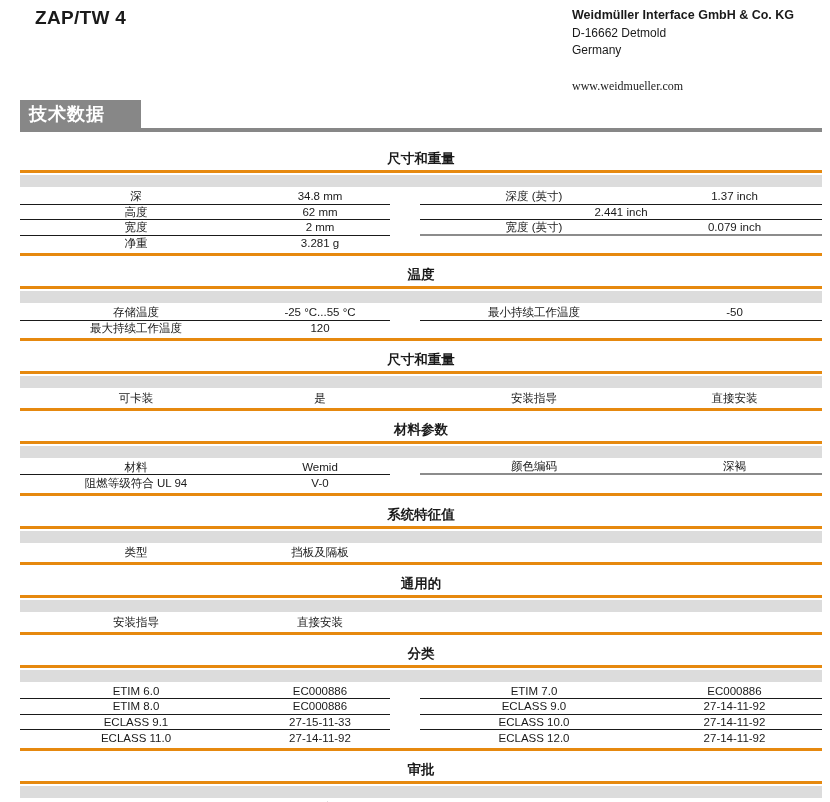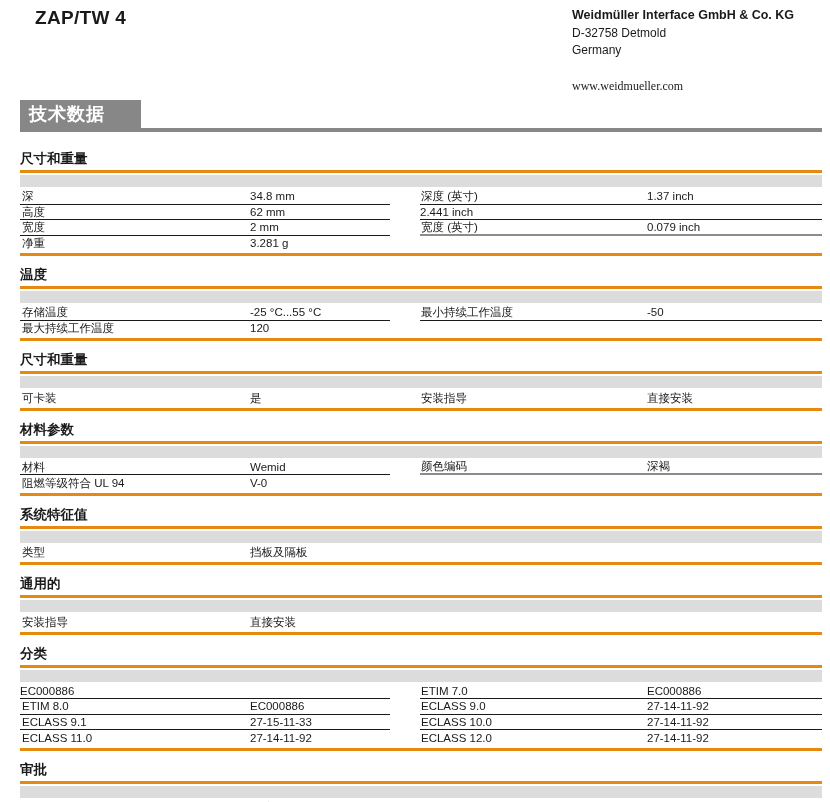--- a/index.html
+++ b/index.html
@@ -20,21 +20,21 @@
   .company-web{margin-top:18px;font-family:Liberation Serif, serif;}
 
   
   .banner{position:absolute;left:20px;top:100px;width:121px;height:28px;
     background:var(--banner_gray);color:#fff;font-size:18px;font-weight:bold;
     line-height:28px;padding-left:9px;letter-spacing:1px;}
   .banner-rule{position:absolute;left:20px;top:128px;width:802px;height:4px;background:var(--banner_gray);}
 
   
   .sections{position:absolute;left:20px;top:140px;width:802px;}
-  .section{margin-top:12px;}
+  .section{margin-top:12px;text-align:center;}
   .stitle{font-size:13.5px;font-weight:bold;line-height:14px;padding-bottom:4px;}
   .orange{height:3px;background:var(--accent);}
   .band{height:12px;background:var(--band_gray);margin-top:2px;}
   .cols{display:flex;margin-top:2px;}
   .col{display:flex;flex-direction:column;}
   .col.left{width:370px;margin-right:30px;}
   .col.right{width:402px;}
   .row{display:flex;height:15.5px;align-items:center;font-size:11.5px;line-height:14px;white-space:nowrap;}
   .row .lbl{width:230px;padding-left:2px;}
   .col.right .row .lbl{width:227px;padding-left:1px;}
@@ -45,21 +45,21 @@
 </style>
 </head>
 <body>
 
 <div class="page">
 
   <div class="product-title">ZAP/TW 4</div>
 
   <div class="company">
     <div class="company-name">Weidmüller Interface GmbH &amp; Co. KG</div>
-    <div>D-32758 Detmold</div>
+    <div>D-16662 Detmold</div>
     <div>Germany</div>
     <div class="company-web">www.weidmueller.com</div>
   </div>
 
   <div class="banner">技术数据</div>
   <div class="banner-rule"></div>
 
   <div class="sections">
 
     <section class="section">
@@ -205,20 +205,21 @@
       <div class="orange bottom"></div>
     </section>
 
     <section class="section">
       <h2 class="stitle">分类</h2>
       <div class="orange"></div>
       <div class="band"></div>
       <div class="cols">
         <div class="col left">
           <div class="row u">
+            <span class="lbl">ETIM 6.0</span>
             <span class="val">EC000886</span>
           </div>
           <div class="row u">
             <span class="lbl">ETIM 8.0</span>
             <span class="val">EC000886</span>
           </div>
           <div class="row u">
             <span class="lbl">ECLASS 9.1</span>
             <span class="val">27-15-11-33</span>
           </div>

